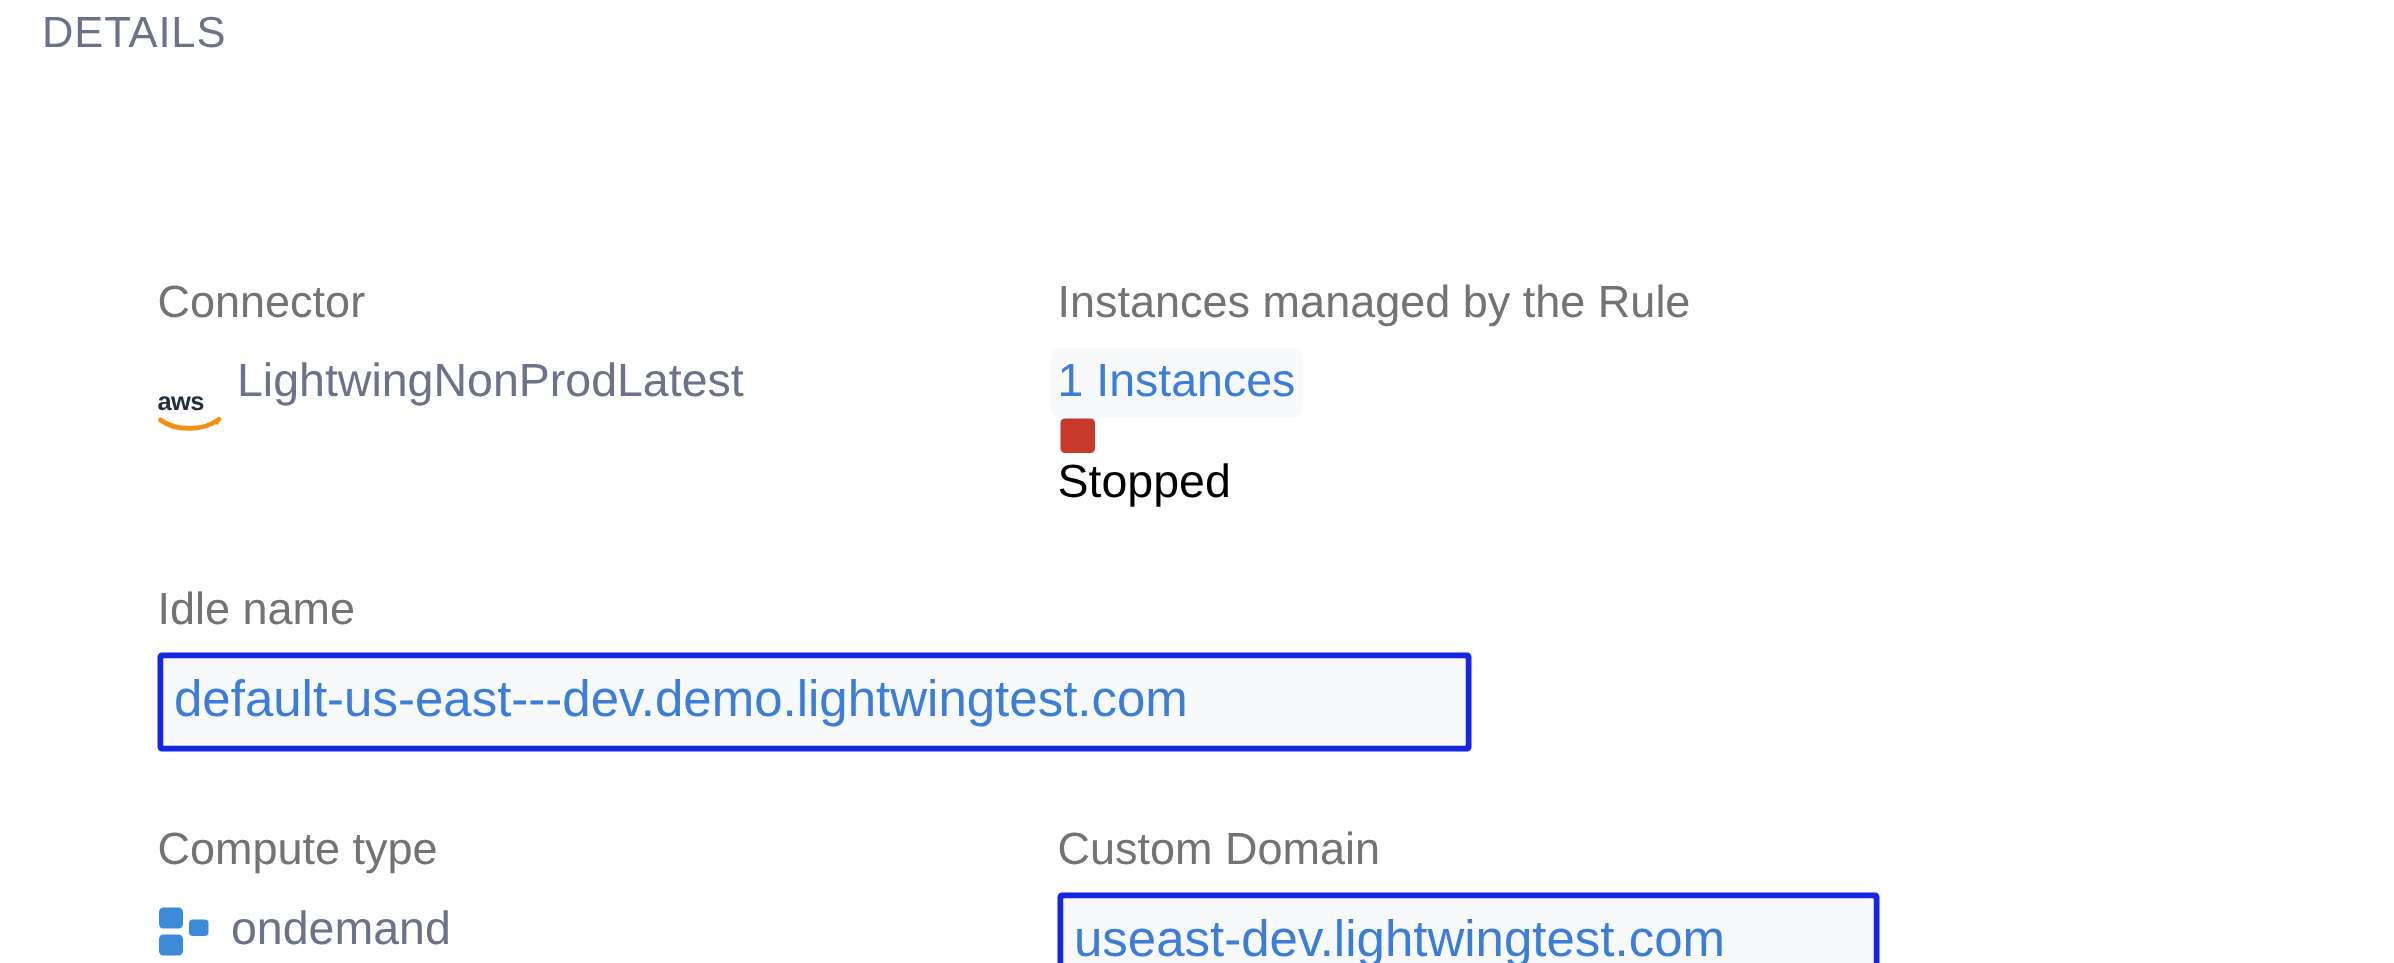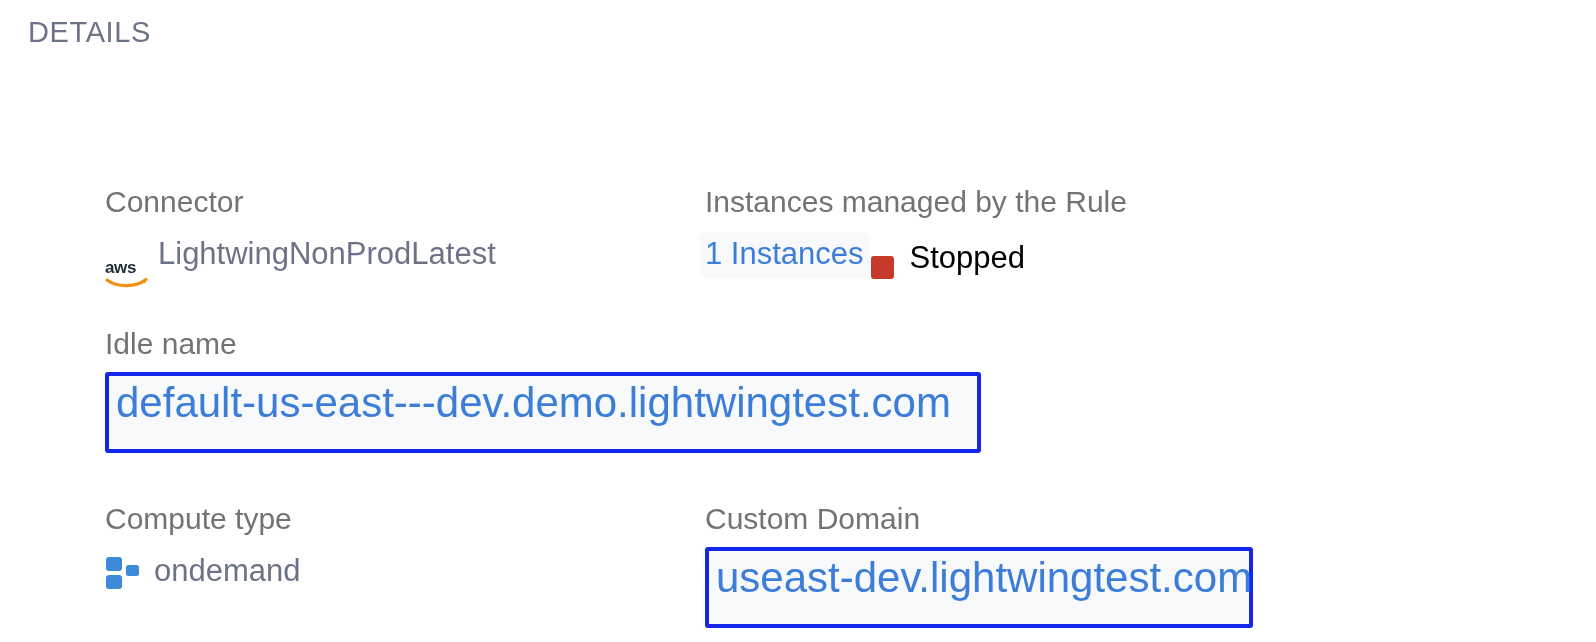--- a/index.html
+++ b/index.html
@@ -21,21 +21,21 @@
     position: relative;
     width: 1596px;
     height: 642px;
     background: #ffffff;
   }
 
   
   .section-title {
     position: absolute;
     left: 28px;
-    top: 12px;
+    top: 2px;
     font-size: 29px;
     letter-spacing: 0.6px;
     color: #6c7287;
     font-weight: 400;
     line-height: 40px;
     white-space: nowrap;
   }
 
   
   .details-grid {
@@ -106,21 +106,22 @@
     height: 34px;
     margin-right: 9px;
     flex: 0 0 40px;
     position: relative;
     top: 2px;
   }
 
   
   .instances-wrap {
     display: flex;
-    align-items: flex-end;
+    align-items: flex-start;
+    flex-direction: column;
   }
   .instances-chip {
     display: inline-block;
     background: #f8f9fb;
     border-radius: 7px;
     padding: 2px 5px 4px 5px;
     margin-left: -5px;
     color: #3b7dd8;
     font-size: 31px;
     line-height: 40px;
@@ -153,23 +154,23 @@
     border-radius: 3px;
     padding: 0;
     box-sizing: border-box;
     background: transparent;
     margin-top: 8px;
   }
   .link-box-inner {
     display: block;
     background: #f8f9fb;
     color: #3b7dd8;
-    font-size: 42px;
+    font-size: 34px;
     line-height: 48px;
-    padding: 3px 7px 22px 7px;
+    padding: 3px 7px 7px 7px;
     text-decoration: none;
     white-space: nowrap;
   }
 
   #host-name-box  { width: 876px; }
   #custom-domain-box { width: 548px; }
 </style>
 </head>
 <body>
 

